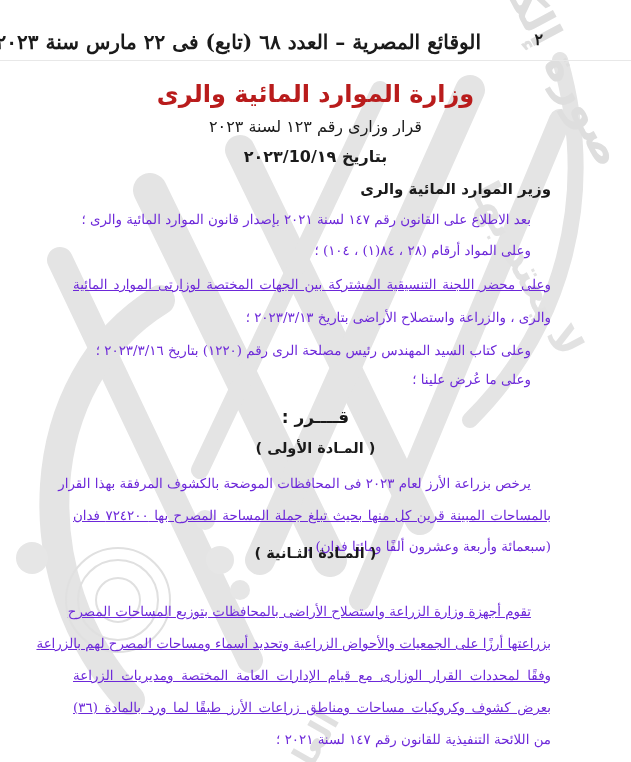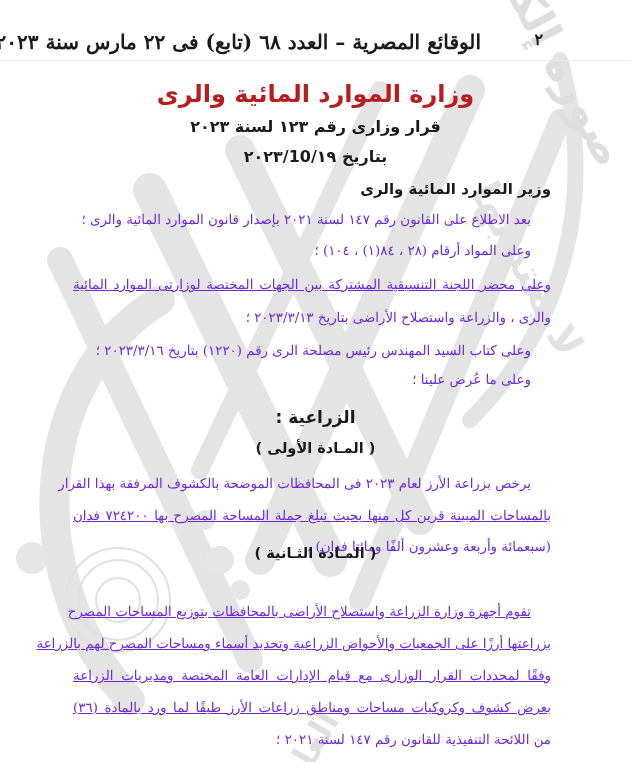--- a/index.html
+++ b/index.html
@@ -64,21 +64,21 @@
     .ministry-title {
       top: 80px;
       font-size: 24px;
       font-weight: bold;
       font-family: "DejaVu Sans", sans-serif;
       color: #b91c1c;
     }
     .decree-title {
       top: 117px;
       font-size: 16px;
-      font-weight: bold;
+      font-weight: normal;
       font-family: "DejaVu Sans", sans-serif;
     }
     .decree-date {
       top: 147px;
       font-size: 16px;
       font-weight: bold;
       font-family: "DejaVu Sans", sans-serif;
     }
     .minister-heading {
       top: 180px;
@@ -163,21 +163,21 @@
 
   <div class="line minister-heading">وزير الموارد المائية والرى</div>
 
   <div class="line body-text indent" style="top:212px;">بعد الاطلاع على القانون رقم ١٤٧ لسنة ٢٠٢١ بإصدار قانون الموارد المائية والرى ؛</div>
   <div class="line body-text indent" style="top:243px;">وعلى المواد أرقام (٢٨ ، ٨٤(١) ، ١٠٤) ؛</div>
   <div class="line body-text justified" style="top:277px;">وعلى محضر اللجنة التنسيقية المشتركة بين الجهات المختصة لوزارتى الموارد المائية</div>
   <div class="line body-text noindent" style="top:310px;">والرى ، والزراعة واستصلاح الأراضى بتاريخ ٢٠٢٣/٣/١٣ ؛</div>
   <div class="line body-text indent" style="top:343px;">وعلى كتاب السيد المهندس رئيس مصلحة الرى رقم (١٢٢٠) بتاريخ ٢٠٢٣/٣/١٦ ؛</div>
   <div class="line body-text indent" style="top:372px;">وعلى ما عُرض علينا ؛</div>
 
-  <div class="line center decided">الزراعية :</div>
+  <div class="line center decided">قــــرر :</div>
 
   <div class="line center article-heading" style="top:440px;">( المـادة الأولى )</div>
   <div class="line body-text indent" style="top:476px;">يرخص بزراعة الأرز لعام ٢٠٢٣ فى المحافظات الموضحة بالكشوف المرفقة بهذا القرار</div>
   <div class="line body-text justified" style="top:508px;">بالمساحات المبينة قرين كل منها بحيث تبلغ جملة المساحة المصرح بها ٧٢٤٢٠٠ فدان</div>
   <div class="line body-text noindent" style="top:539px;">(سبعمائة وأربعة وعشرون ألفًا ومائتا فدان) .</div>
 
   <div class="line center article-heading" style="top:545px;">( المـادة الثـانية )</div>
   <div class="line body-text justified" style="top:604px; padding-right:20px; width:458px;">تقوم أجهزة وزارة الزراعة واستصلاح الأراضى بالمحافظات بتوزيع المساحات المصرح</div>
   <div class="line body-text justified" style="top:636px;">بزراعتها أرزًا على الجمعيات والأحواض الزراعية وتحديد أسماء ومساحات المصرح لهم بالزراعة</div>
   <div class="line body-text justified" style="top:668px;">وفقًا لمحددات القرار الوزارى مع قيام الإدارات العامة المختصة ومديريات الزراعة</div>

